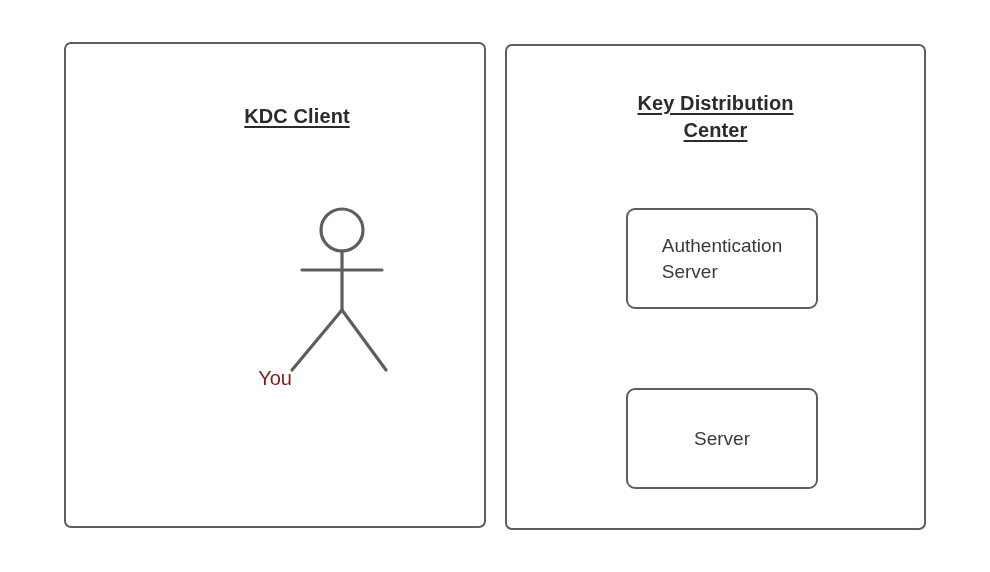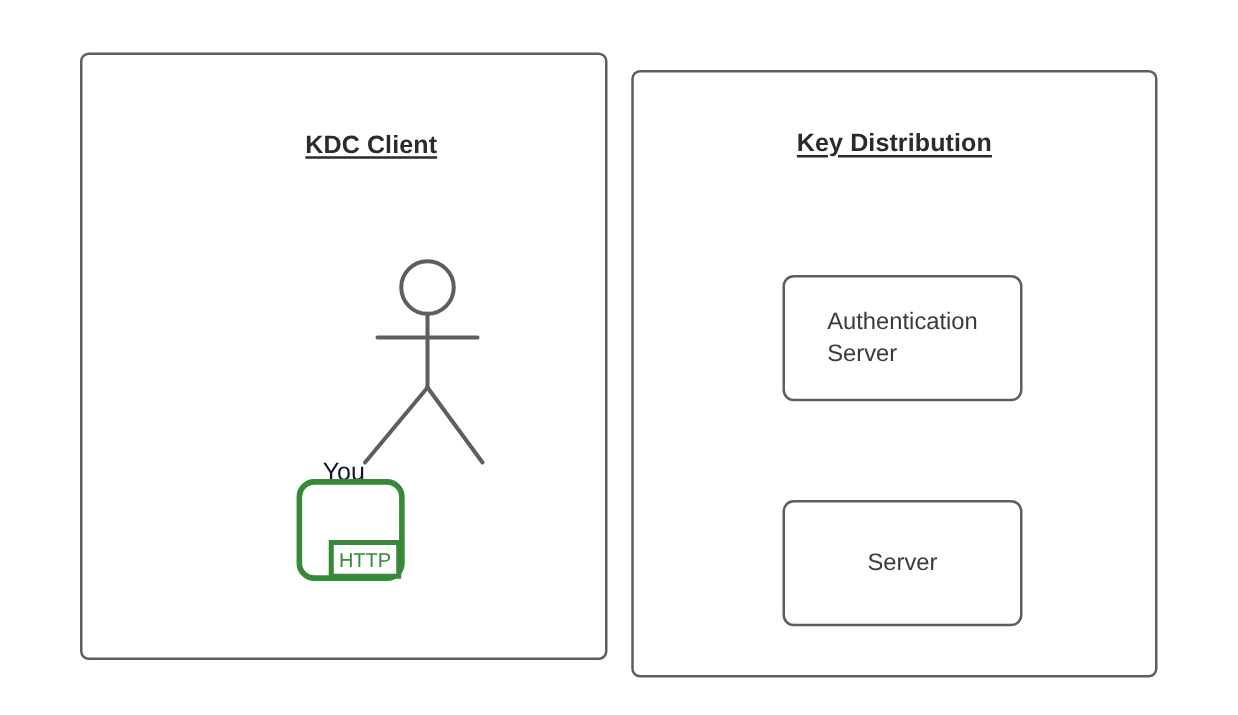--- a/index.html
+++ b/index.html
@@ -29,21 +29,21 @@
     border-radius: 7px;
   }
   #panel-client {
     left: 64px;
     top: 42px;
     width: 422px;
     height: 486px;
   }
   #panel-kdc {
     left: 505px;
-    top: 56px;
+    top: 44px;
     width: 421px;
     height: 486px;
   }
 
   
   .panel-title {
     position: absolute;
     left: 0;
     width: 100%;
     text-align: center;
@@ -71,21 +71,21 @@
     height: 220px;
   }
   #actor svg { display: block; }
 
   .figure-label {
     position: absolute;
     left: 0;
     width: 100%;
     text-align: center;
     font-size: 20px;
-    color: #0f172a;
+    color: #7f1d1d;
     line-height: 24px;
   }
   #label-you {
     top: 322px;
   }
 
   
   #http-icon {
     position: absolute;
     left: 170px;
@@ -139,36 +139,28 @@
           <line x1="70" y1="89" x2="70" y2="148"></line>
           <line x1="30" y1="108" x2="110" y2="108"></line>
           <line x1="70" y1="148" x2="20" y2="208"></line>
           <line x1="70" y1="148" x2="114" y2="208"></line>
         </g>
       </svg>
     </div>
 
     <div class="figure-label" id="label-you">You</div>
 
-    <div id="http-icon">
-      <svg width="140" height="90" viewBox="0 0 140 90">
-
-        <rect x="3.5" y="3.5" width="82" height="77" rx="12" ry="12" fill="none" stroke="#37893a" stroke-width="4.5"></rect>
-
-        <rect x="29" y="52" width="54" height="27" fill="#ffffff" stroke="#37893a" stroke-width="4"></rect>
-        <text x="56" y="71.5" text-anchor="middle" font-family="Liberation Sans, sans-serif" font-size="16" fill="#37893a">HTTP</text>
-      </svg>
-    </div>
 
   </div>
 
   <div class="panel" id="panel-kdc">
 
     <div class="panel-title" id="title-kdc">
       <span class="t-line">Key Distribution</span>
+      <span class="t-line">Center</span>
     </div>
 
     <div class="server-box" id="server-auth">
       <div>
         <span class="box-text">Authentication</span>
         <span class="box-text">Server</span>
       </div>
     </div>
 
     <div class="server-box" id="server-tgs">

